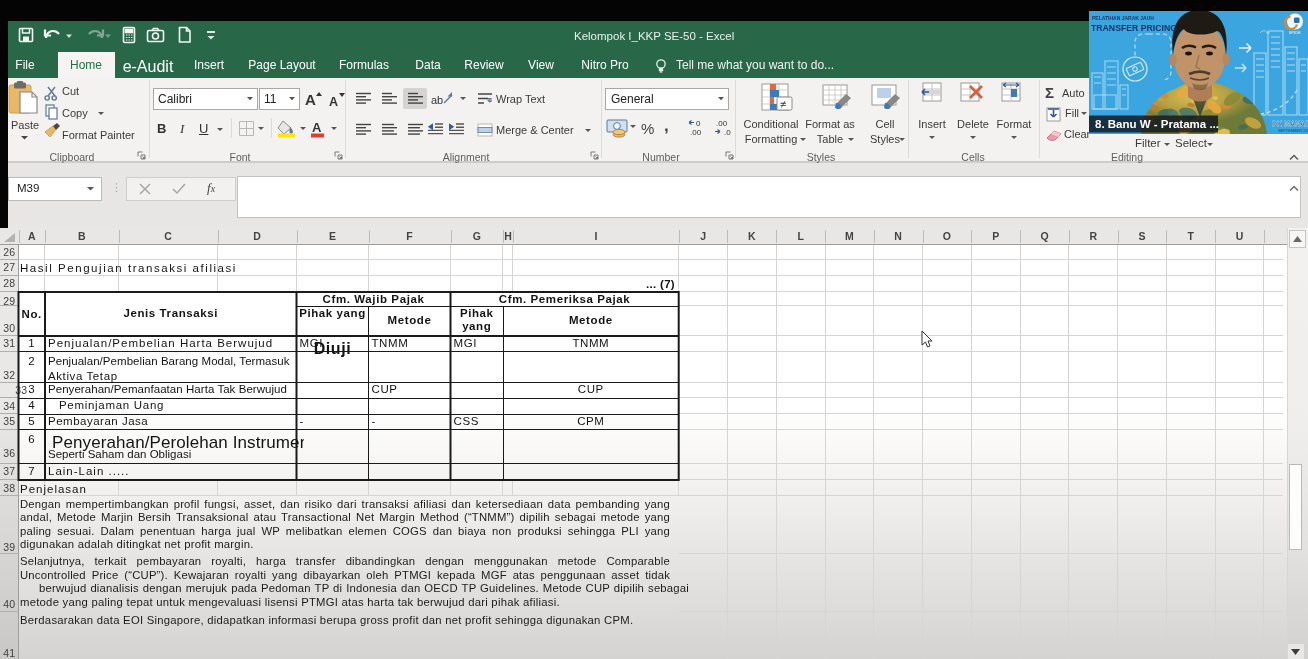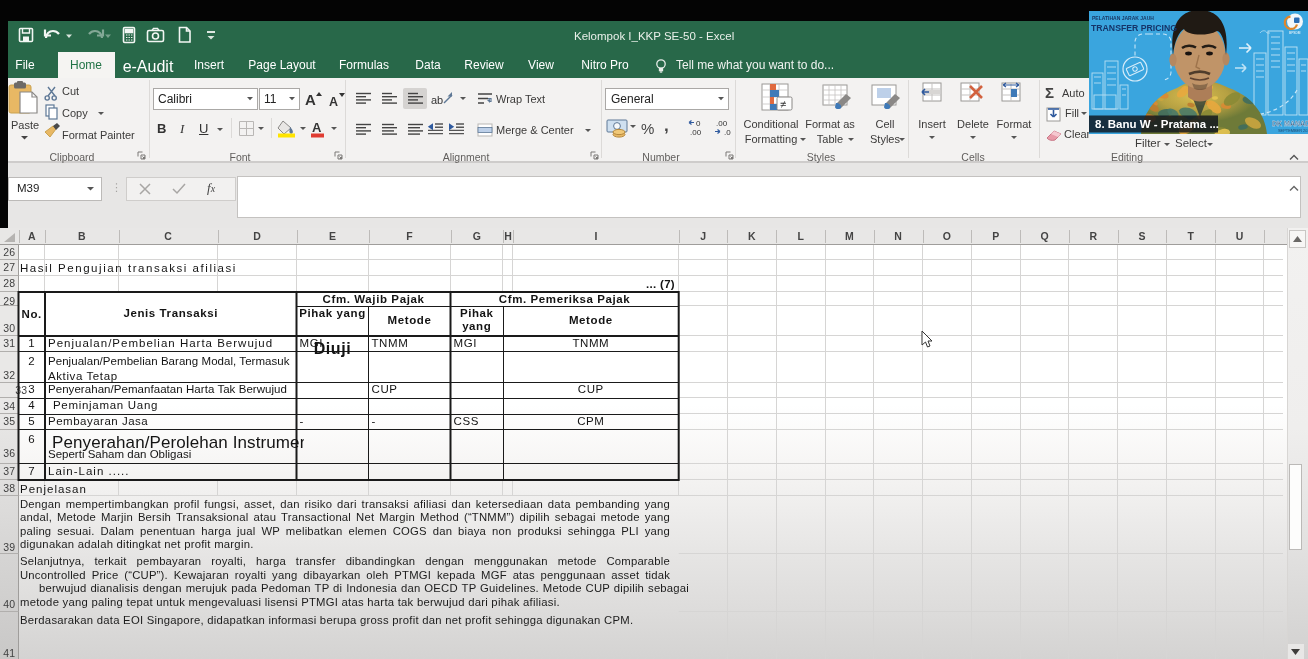--- a/index.html
+++ b/index.html
@@ -578,21 +578,21 @@
 <div class="cell" style="left:45px;top:336.75px;width:251.5px;text-align:left;padding-left:3px;font-weight:normal;font-size:11.5px;letter-spacing:1.0px;">Penjualan/Pembelian Harta Berwujud</div>
 <div class="cell" style="left:296.5px;top:336.75px;width:72.0px;text-align:left;padding-left:3px;font-weight:normal;font-size:11.5px;">MGI</div>
 <div class="cell" style="left:368.5px;top:336.75px;width:82.0px;text-align:left;padding-left:3px;font-weight:normal;font-size:11.5px;">TNMM</div>
 <div class="cell" style="left:450.5px;top:336.75px;width:52.5px;text-align:left;padding-left:3px;font-weight:normal;font-size:11.5px;">MGI</div>
 <div class="cell" style="left:503px;top:336.75px;width:175.70000000000005px;text-align:center;font-weight:normal;font-size:11.5px;">TNMM</div>
 <div class="cell" style="left:18.5px;top:383.25px;width:26.5px;text-align:center;font-weight:normal;font-size:11.5px;">3</div>
 <div class="cell" style="left:45px;top:383.25px;width:251.5px;text-align:left;padding-left:3px;font-weight:normal;font-size:11.5px;letter-spacing:0.05px;">Penyerahan/Pemanfaatan Harta Tak Berwujud</div>
 <div class="cell" style="left:368.5px;top:383.25px;width:82.0px;text-align:left;padding-left:3px;font-weight:normal;font-size:11.5px;">CUP</div>
 <div class="cell" style="left:503px;top:383.25px;width:175.70000000000005px;text-align:center;font-weight:normal;font-size:11.5px;">CUP</div>
 <div class="cell" style="left:18.5px;top:399.0px;width:26.5px;text-align:center;font-weight:normal;font-size:11.5px;">4</div>
-<div class="cell" style="left:45px;top:399.0px;width:251.5px;text-align:left;padding-left:8px;font-weight:normal;font-size:11.5px;letter-spacing:0.7px;">Peminjaman Uang</div>
+<div class="cell" style="left:45px;top:399.0px;width:251.5px;text-align:left;padding-left:14px;font-weight:normal;font-size:11.5px;letter-spacing:0.7px;">Peminjaman Uang</div>
 <div class="cell" style="left:18.5px;top:414.75px;width:26.5px;text-align:center;font-weight:normal;font-size:11.5px;">5</div>
 <div class="cell" style="left:45px;top:414.75px;width:251.5px;text-align:left;padding-left:3px;font-weight:normal;font-size:11.5px;letter-spacing:0.5px;">Pembayaran Jasa</div>
 <div class="cell" style="left:296.5px;top:414.75px;width:72.0px;text-align:left;padding-left:3px;font-weight:normal;font-size:11.5px;">-</div>
 <div class="cell" style="left:368.5px;top:414.75px;width:82.0px;text-align:left;padding-left:3px;font-weight:normal;font-size:11.5px;">-</div>
 <div class="cell" style="left:450.5px;top:414.75px;width:52.5px;text-align:left;padding-left:3px;font-weight:normal;font-size:11.5px;">CSS</div>
 <div class="cell" style="left:503px;top:414.75px;width:175.70000000000005px;text-align:center;font-weight:normal;font-size:11.5px;">CPM</div>
 <div class="cell" style="left:18.5px;top:464.5px;width:26.5px;text-align:center;font-weight:normal;font-size:11.5px;">7</div>
 <div class="cell" style="left:45px;top:464.5px;width:251.5px;text-align:left;padding-left:3px;font-weight:normal;font-size:11.5px;letter-spacing:1.0px;">Lain-Lain .....</div>
 <div class="cell" style="left:18.5px;top:355px;width:26.5px;text-align:center;font-weight:normal;font-size:11.5px;">2</div>
 <div class="cell" style="left:45px;top:355px;width:251.5px;text-align:left;padding-left:3px;font-weight:normal;font-size:11.5px;letter-spacing:0.05px;">Penjualan/Pembelian Barang Modal, Termasuk</div>

